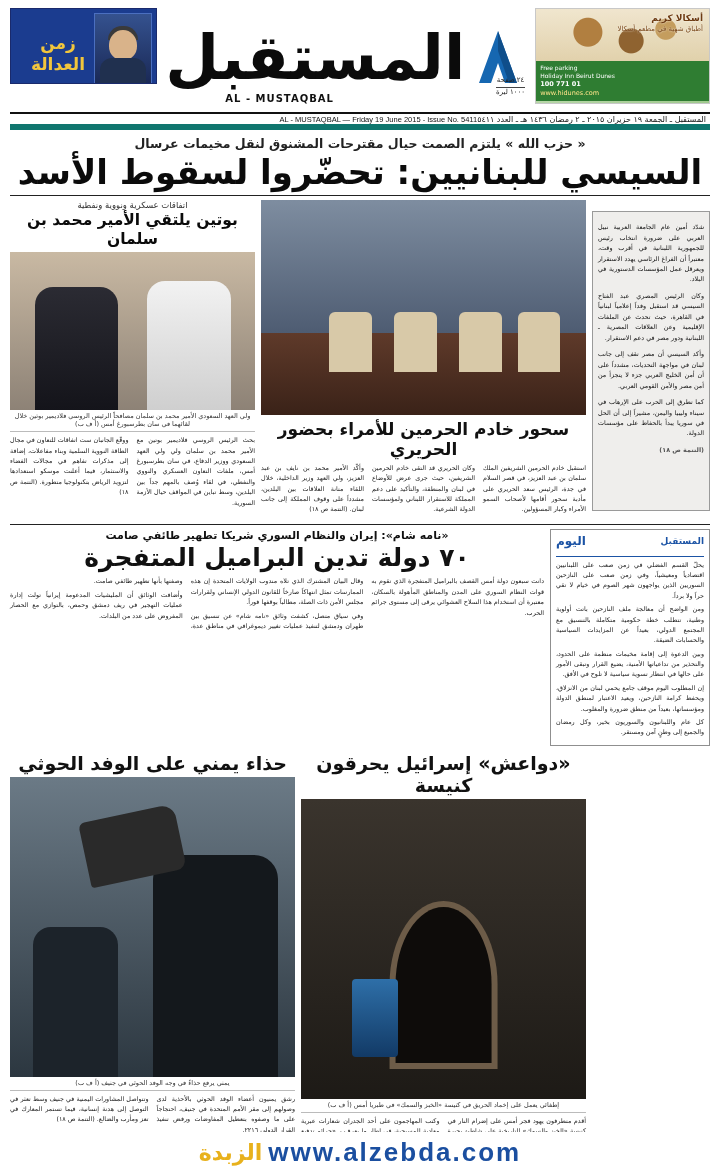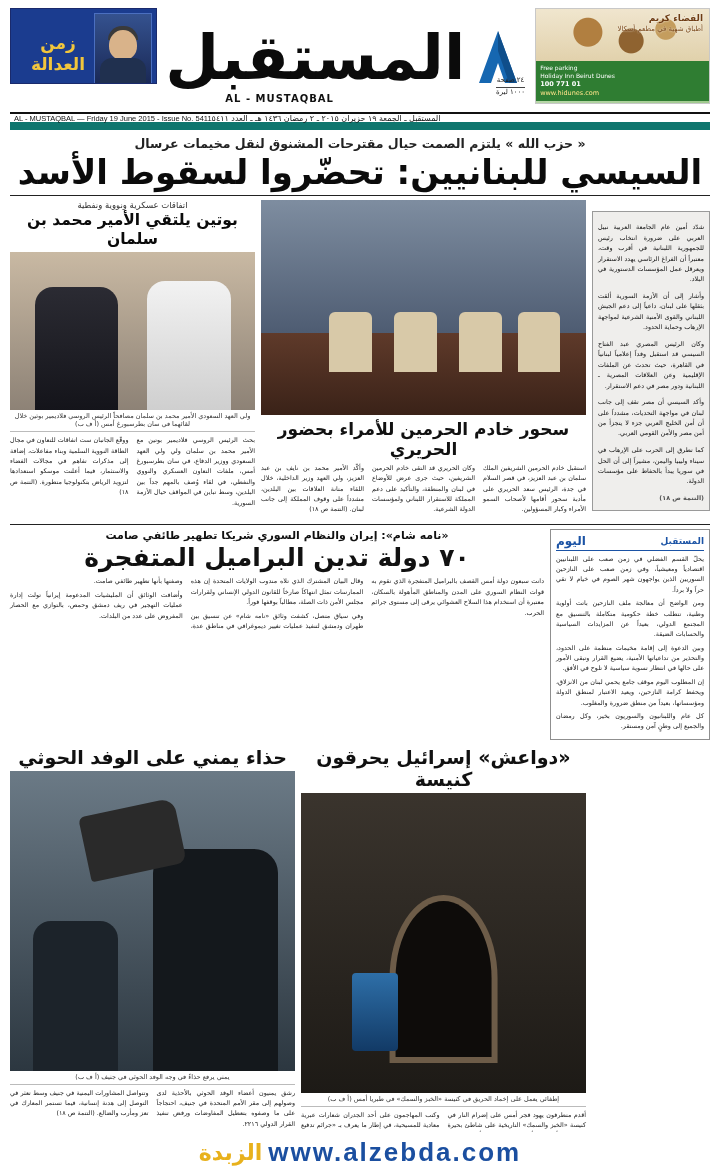--- a/index.html
+++ b/index.html
@@ -101,23 +101,23 @@
     position:absolute; left:50%; bottom:0; transform:translateX(-50%);
     width:46px; height:40px; background:#20304f; border-radius:12px 12px 0 0;
   }
   .mh-right-ad .slogan {
     position:absolute; left:8px; top:24px; width:78px; text-align:center;
     font-size:17px; font-weight:bold; color:#f2c63c; line-height:1.25;
   }
 
   
   .datebar {
-    display:flex; flex-direction:row-reverse; justify-content:flex-start;
+    display:flex; flex-direction:row-reverse; justify-content:flex-end;
     align-items:center;
-    border-top:2px solid #111; border-bottom:8px solid #0f766e;
+    border-top:2px solid #111; border-bottom:6px solid #0f766e;
     margin:0 10px; padding:2px 4px; height:18px;
     font-size:8px; color:#111;
   }
   .datebar .ar { direction:rtl; }
   .datebar .en { direction:ltr; font-family:"Liberation Sans",sans-serif; font-size:7.5px; }
 
   
   .lead { padding: 6px 10px 0 10px; text-align:center; }
   .kicker {
     font-size:12.5px; font-weight:bold; color:#222; margin-bottom:2px;
@@ -170,21 +170,21 @@
   .midband .kick2 { font-size:11px; font-weight:bold; text-align:center; }
   .midband .head2 { font-size:25px; font-weight:bold; text-align:center; line-height:1.15; margin:2px 0 4px; }
 
   
   .editorial {
     width:160px; border:1px solid #8f8f8f; padding:4px 5px; background:#fff;
   }
   .ed-head {
     display:flex; flex-direction:row-reverse; align-items:center;
     justify-content:space-between;
-    border-bottom:1px solid #1b53a5; padding-bottom:2px; margin-bottom:3px;
+    border-bottom:1px solid #1b53a5; padding-bottom:8px; margin-bottom:3px;
   }
   .ed-title { font-size:12px; font-weight:bold; color:#1b53a5; }
   .ed-logo { font-size:9px; font-weight:bold; color:#1b53a5; }
 
   
   .row3 { display:flex; flex-direction:row-reverse; gap:6px; padding:4px 10px 0 10px; }
   .sec-title { font-size:19px; font-weight:bold; text-align:center; margin:2px 0 3px; }
 
   
   .bottombar {
@@ -283,21 +283,21 @@
       </div>
       <div class="logo-en">AL - MUSTAQBAL</div>
       <div class="logo-price">
         <div class="pg">٢٤ صفحة</div>
         <div>١٠٠٠ ليرة</div>
       </div>
     </div>
 
     <div class="mh-left-ad">
       <div class="ad-photo"></div>
-      <div class="ad-title">الفضاء كريم</div>
+      <div class="ad-title">أسكالا كريم</div>
       <div class="ad-sub">أطباق شهية في مطعم أسكالا</div>
       <div class="ad-body">
         <span class="ln">Free parking</span>
         <span class="ln">Holiday Inn Beirut Dunes</span>
         <span class="ln ad-phone">01 771 100</span>
         <span class="ln ad-web">www.hidunes.com</span>
       </div>
     </div>
   </div>
 
@@ -338,21 +338,20 @@
       <div class="cols3 body-ar">
         <p>استقبل خادم الحرمين الشريفين الملك سلمان بن عبد العزيز، في قصر السلام في جدة، الرئيس سعد الحريري على مأدبة سحور أقامها لأصحاب السمو الأمراء وكبار المسؤولين.</p>
         <p>وكان الحريري قد التقى خادم الحرمين الشريفين، حيث جرى عرض للأوضاع في لبنان والمنطقة، والتأكيد على دعم المملكة للاستقرار اللبناني ولمؤسسات الدولة الشرعية.</p>
         <p>وأكّد الأمير محمد بن نايف بن عبد العزيز، ولي العهد وزير الداخلية، خلال اللقاء متانة العلاقات بين البلدين، مشدداً على وقوف المملكة إلى جانب لبنان. (التتمة ص ١٨)</p>
       </div>
     </div>
 
     <div class="col-left">
       <div class="rail">
         <p>شدّد أمين عام الجامعة العربية نبيل العربي على ضرورة انتخاب رئيس للجمهورية اللبنانية في أقرب وقت، معتبراً أن الفراغ الرئاسي يهدد الاستقرار ويعرقل عمل المؤسسات الدستورية في البلاد.</p>
-        <p>وأشار إلى أن الأزمة السورية ألقت بثقلها على لبنان، داعياً إلى دعم الجيش اللبناني والقوى الأمنية الشرعية لمواجهة الإرهاب وحماية الحدود.</p>
         <p>وكان الرئيس المصري عبد الفتاح السيسي قد استقبل وفداً إعلامياً لبنانياً في القاهرة، حيث تحدث عن الملفات الإقليمية وعن العلاقات المصرية ـ اللبنانية ودور مصر في دعم الاستقرار.</p>
         <p>وأكد السيسي أن مصر تقف إلى جانب لبنان في مواجهة التحديات، مشدداً على أن أمن الخليج العربي جزء لا يتجزأ من أمن مصر والأمن القومي العربي.</p>
         <p>كما تطرق إلى الحرب على الإرهاب في سيناء وليبيا واليمن، مشيراً إلى أن الحل في سوريا يبدأ بالحفاظ على مؤسسات الدولة.</p>
         <p class="cont">(التتمة ص ١٨)</p>
       </div>
     </div>
   </div>
 
   <div class="rule-thin" style="margin-top:6px"></div>
 

